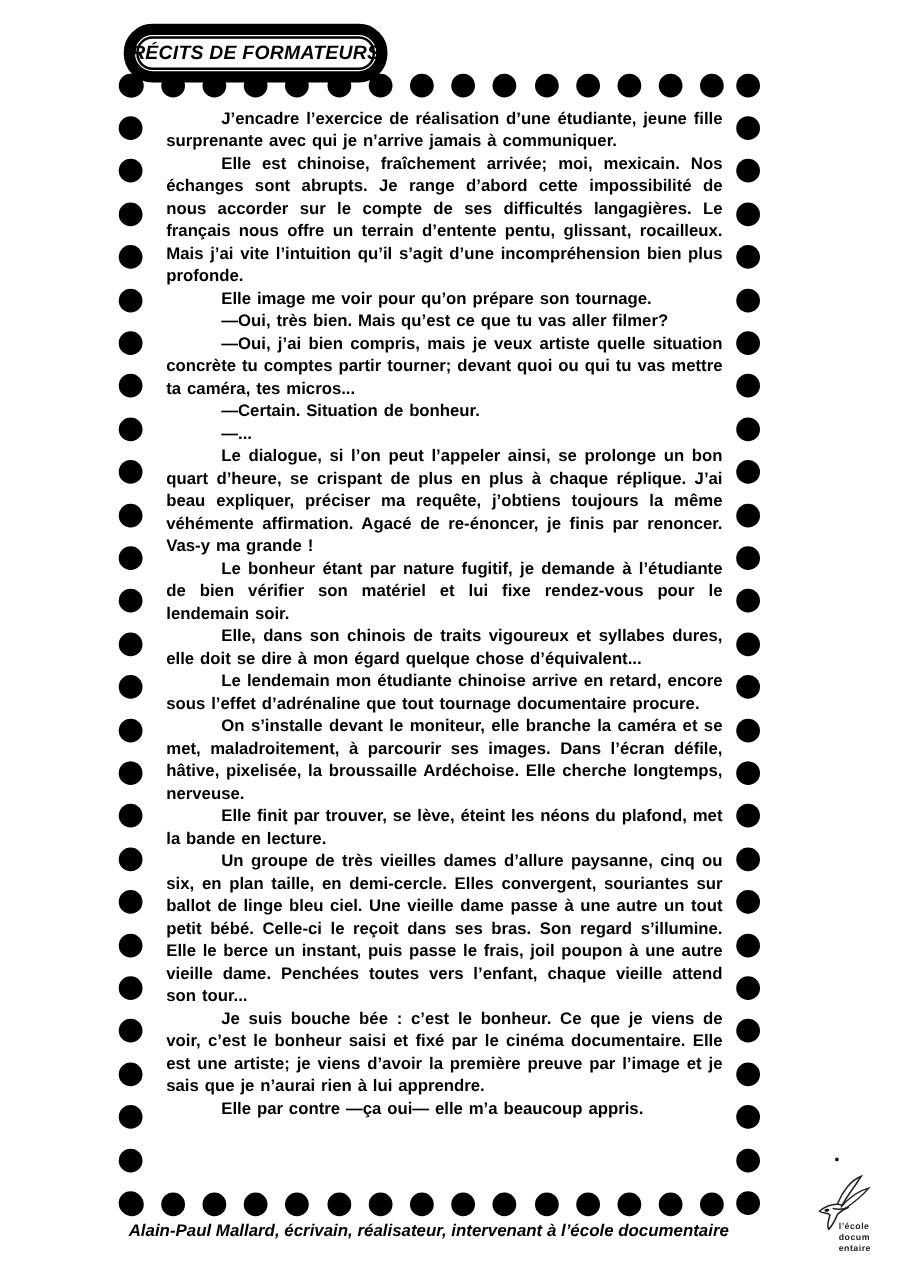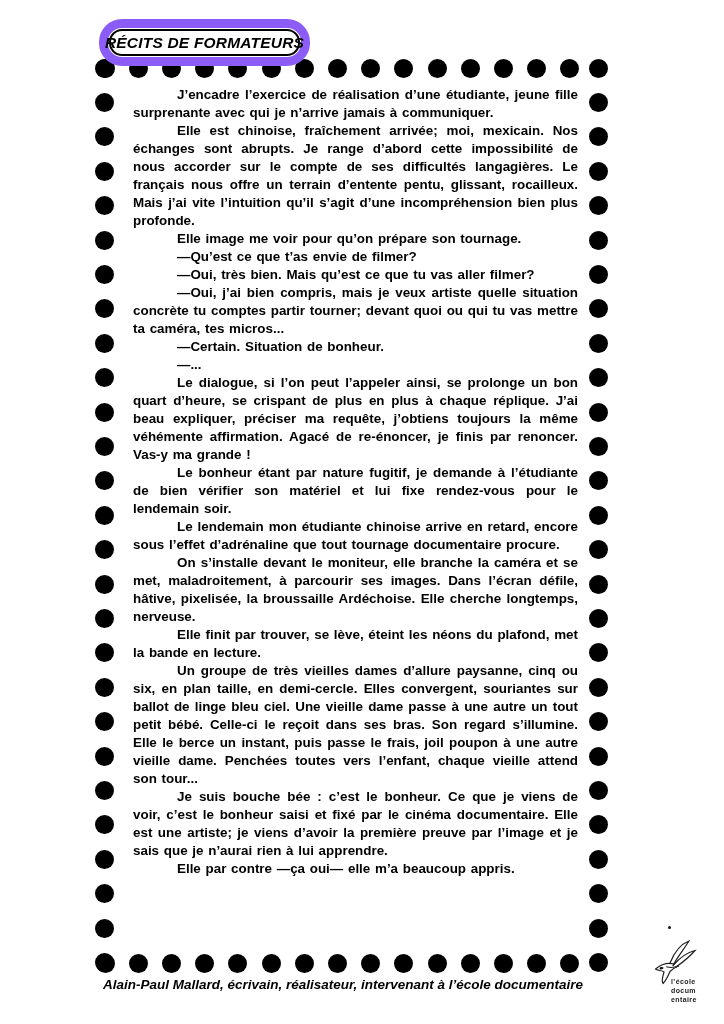--- a/index.html
+++ b/index.html
@@ -10,21 +10,21 @@
   }
   
   .dot {
     position:absolute; width:19px; height:19px; border-radius:50%;
     background:#000;
   }
   
   .titlebox {
     position:absolute; left:99px; top:19px; width:211px; height:47px;
     box-sizing:border-box; background:#ffffff;
-    border:9px solid #8b5cf6; border-radius:23px;
+    border:9px solid #000000; border-radius:23px;
   }
   .titlebox .inner {
     position:absolute; inset:1px; border:2px solid #000; border-radius:13px;
     display:flex; align-items:center; justify-content:center;
   }
   .titlebox .inner span {
     font-weight:bold; font-style:italic; font-size:15.5px;
     letter-spacing:0.2px; white-space:nowrap;
   }
   
@@ -150,27 +150,27 @@
   <div class="titlebox">
     <div class="inner">
       <span>RÉCITS DE FORMATEURS</span>
     </div>
   </div>
 
   <div class="bodycol" id="bodycol">
       <p>J’encadre l’exercice de réalisation d’une étudiante, jeune fille surprenante avec qui je n’arrive jamais à communiquer.</p>
       <p>Elle est chinoise, fraîchement arrivée; moi, mexicain. Nos échanges sont abrupts. Je range d’abord cette impossibilité de nous accorder sur le compte de ses difficultés langagières. Le français nous offre un terrain d’entente pentu, glissant, rocailleux. Mais j’ai vite l’intuition qu’il s’agit d’une incompréhension bien plus profonde.</p>
       <p>Elle image me voir pour qu’on prépare son tournage.</p>
-      <p>—Qu’est ce que t’as envie de filmer?</p>
       <p>—Oui, très bien. Mais qu’est ce que tu vas aller filmer?</p>
       <p>—Oui, j’ai bien compris, mais je veux artiste quelle situation concrète tu comptes partir tourner; devant quoi ou qui tu vas mettre ta caméra, tes micros...</p>
       <p>—Certain. Situation de bonheur.</p>
       <p>—...</p>
       <p>Le dialogue, si l’on peut l’appeler ainsi, se prolonge un bon quart d’heure, se crispant de plus en plus à chaque réplique. J’ai beau expliquer, préciser ma requête, j’obtiens toujours la même véhémente affirmation. Agacé de re-énoncer, je finis par renoncer. Vas-y ma grande !</p>
       <p>Le bonheur étant par nature fugitif, je demande à l’étudiante de bien vérifier son matériel et lui fixe rendez-vous pour le lendemain soir.</p>
+      <p>Elle, dans son chinois de traits vigoureux et syllabes dures, elle doit se dire à mon égard quelque chose d’équivalent...</p>
       <p>Le lendemain mon étudiante chinoise arrive en retard, encore sous l’effet d’adrénaline que tout tournage documentaire procure.</p>
       <p>On s’installe devant le moniteur, elle branche la caméra et se met, maladroitement, à parcourir ses images. Dans l’écran défile, hâtive, pixelisée, la broussaille Ardéchoise. Elle cherche longtemps, nerveuse.</p>
       <p>Elle finit par trouver, se lève, éteint les néons du plafond, met la bande en lecture.</p>
       <p>Un groupe de très vieilles dames d’allure paysanne, cinq ou six, en plan taille, en demi-cercle. Elles convergent, souriantes sur ballot de linge bleu ciel. Une vieille dame passe à une autre un tout petit bébé. Celle-ci le reçoit dans ses bras. Son regard s’illumine. Elle le berce un instant, puis passe le frais, joil poupon à une autre vieille dame. Penchées toutes vers l’enfant, chaque vieille attend son tour...</p>
       <p>Je suis bouche bée : c’est le bonheur. Ce que je viens de voir, c’est le bonheur saisi et fixé par le cinéma documentaire. Elle est une artiste; je viens d’avoir la première preuve par l’image et je sais que je n’aurai rien à lui apprendre.</p>
       <p>Elle par contre —ça oui— elle m’a beaucoup appris.</p>
     </div>
 
   <div class="credit">Alain-Paul Mallard, écrivain, réalisateur, intervenant à l’école documentaire</div>
 

